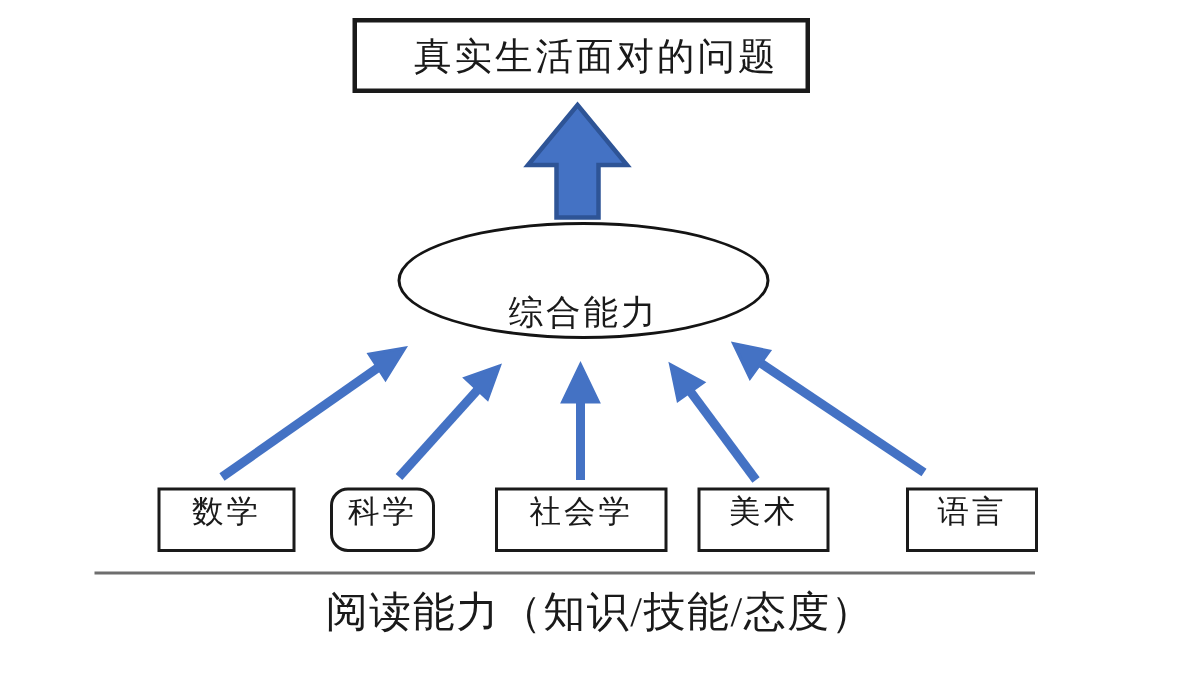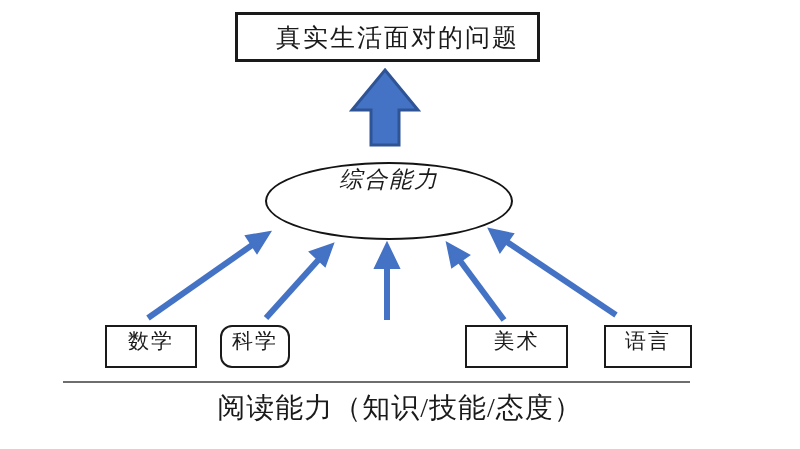--- a/index.html
+++ b/index.html
@@ -46,31 +46,30 @@
     font-size: 25px;
     letter-spacing: 2px;
     color: #1a1a1a;
     white-space: nowrap;
   }
 
   
   .ellipse {
     position: absolute;
     left: 265px;
-    top: 162px;
+    top: 148px;
     width: 248px;
     height: 78px;
     border: 2px solid #141414;
     border-radius: 50%;
     background: #ffffff;
     display: flex;
-    align-items: flex-start;
+    align-items: flex-end;
     justify-content: center;
     box-sizing: border-box;
-    font-style: italic;
   }
   .ellipse .label {
     font-size: 23px;
     letter-spacing: 2px;
     color: #1a1a1a;
     white-space: nowrap;
   }
 
   
   .subject-box {
@@ -86,21 +85,21 @@
   }
   .subject-box .label {
     font-size: 21px;
     letter-spacing: 2px;
     color: #1a1a1a;
     white-space: nowrap;
   }
   .sb-0 { left: 105px; width: 92px; }
   .sb-1 { left: 220px; width: 70px; border-radius: 12px; }
   .sb-2 { left: 330px; width: 115px; }
-  .sb-3 { left: 465px; width: 103px; }
+  .sb-3 { left: 465px; width: 88px; }
   .sb-4 { left: 580px; width: 88px; margin-left: 24px; }
 
   
   .baseline {
     position: absolute;
     left: 63px;
     top: 381px;
     width: 627px;
     height: 0;
     border-top: 2px solid #6e6e6e;
@@ -163,20 +162,23 @@
   <div class="ellipse">
     <span class="label">综合能力</span>
   </div>
 
   <div class="subject-box sb-0">
     <span class="label">数学</span>
   </div>
   <div class="subject-box sb-1">
     <span class="label">科学</span>
   </div>
+  <div class="subject-box sb-2">
+    <span class="label">社会学</span>
+  </div>
   <div class="subject-box sb-3">
     <span class="label">美术</span>
   </div>
   <div class="subject-box sb-4">
     <span class="label">语言</span>
   </div>
 
   <div class="baseline"></div>
 
   <div class="caption">

